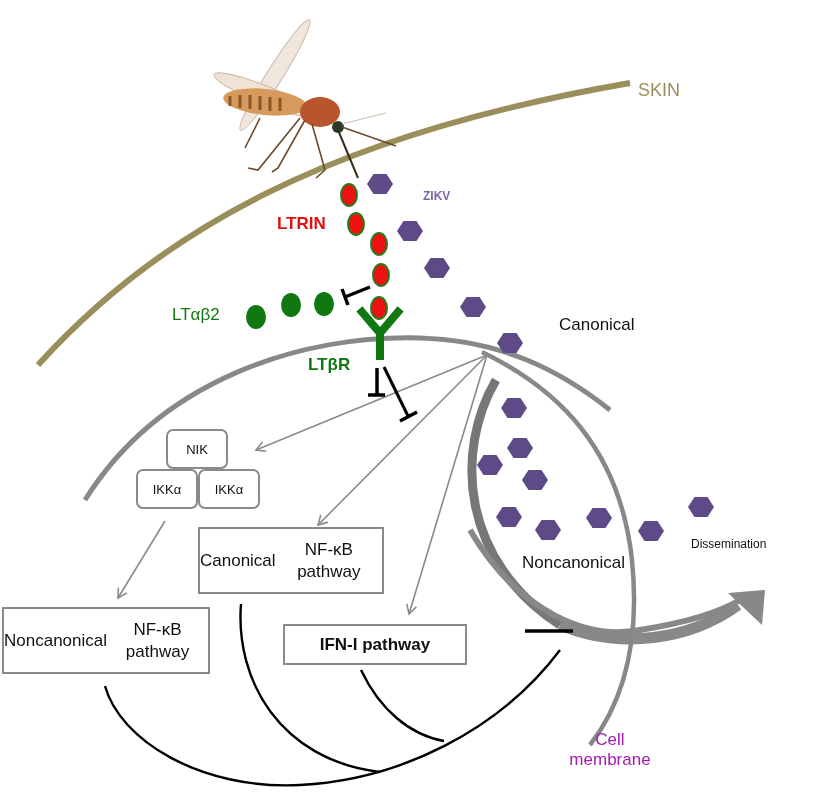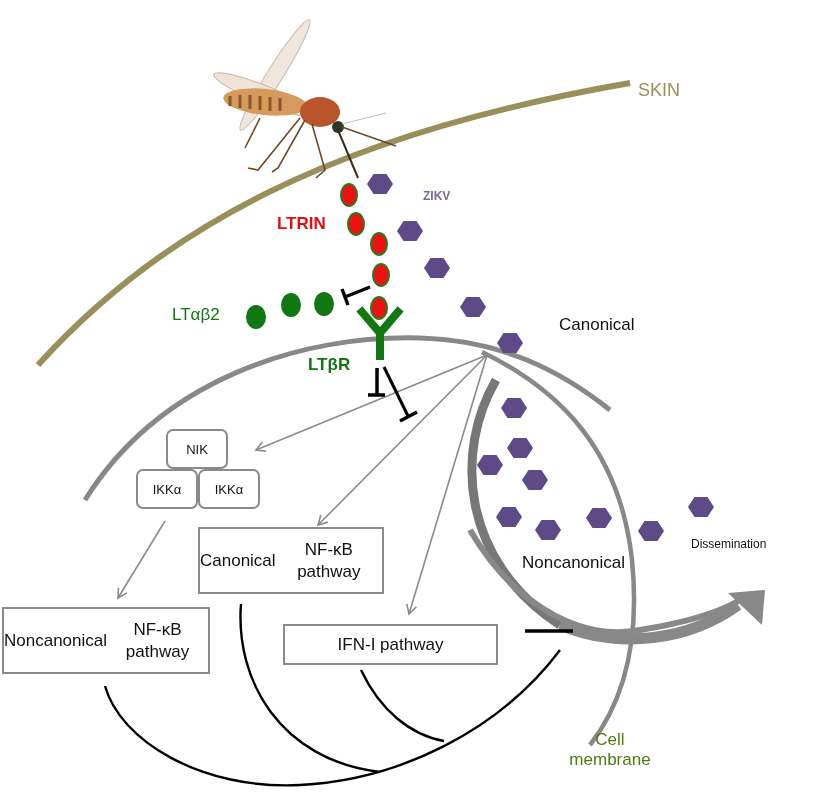--- a/index.html
+++ b/index.html
@@ -106,21 +106,21 @@
 </svg>
 
 <div class="lbl" style="left:638px;top:80px;font-size:18px;color:#9a8f5a;">SKIN</div>
 <div class="lbl" style="left:423px;top:190px;font-size:12px;font-weight:bold;color:#7a68a0;">ZIKV</div>
 <div class="lbl" style="left:277px;top:214px;font-size:17px;font-weight:bold;color:#e01010;">LTRIN</div>
 <div class="lbl" style="left:172px;top:305px;font-size:17px;font-weight:normal;color:#117711;text-align:center;">LTαβ2</div>
 <div class="lbl" style="left:308px;top:355px;font-size:17px;font-weight:bold;color:#117711;">LTβR</div>
 <div class="lbl" style="left:559px;top:315px;font-size:17px;color:#111;">Canonical</div>
 <div class="lbl" style="left:522px;top:553px;font-size:17px;color:#111;">Noncanonical</div>
 <div class="lbl" style="left:691px;top:538px;font-size:12px;color:#111;">Dissemination</div>
-<div class="lbl" style="left:552px;top:730px;font-size:17px;color:#4d7c0f;text-align:center;width:116px;">
+<div class="lbl" style="left:552px;top:730px;font-size:17px;color:#a21caf;text-align:center;width:116px;">
   <div>Cell</div>
   <div>membrane</div>
 </div>
 
 <div class="rbox" style="left:166px;top:429px;width:62px;height:40px;">
   <span>NIK</span>
 </div>
 <div class="rbox" style="left:136px;top:469px;width:62px;height:40px;">
   <span>IKKα</span>
 </div>
@@ -131,15 +131,15 @@
 <div class="box" style="left:198px;top:527px;width:186px;height:67px;flex-direction:row;">
   <div>Canonical</div>
   <div>NF-κB pathway</div>
 </div>
 
 <div class="box" style="left:2px;top:607px;width:208px;height:67px;flex-direction:row;">
   <div>Noncanonical</div>
   <div>NF-κB pathway</div>
 </div>
 
-<div class="box" style="left:283px;top:624px;width:215px;height:41px;">
+<div class="box" style="left:283px;top:624px;width:184px;height:41px;font-weight:bold;">
   <span>IFN-I pathway</span>
 </div>
 
 </body></html>

